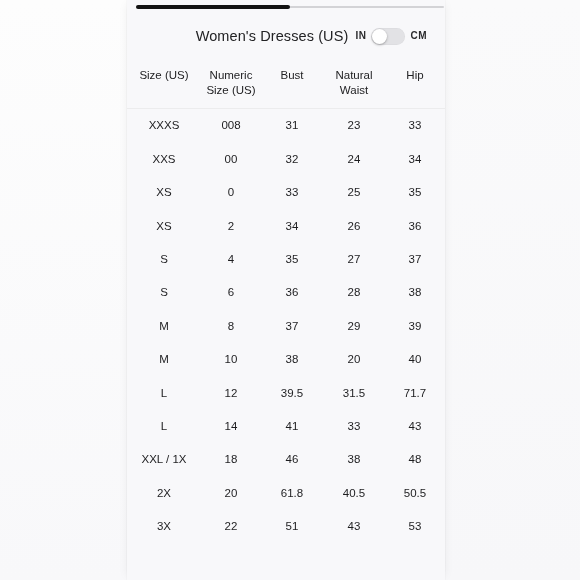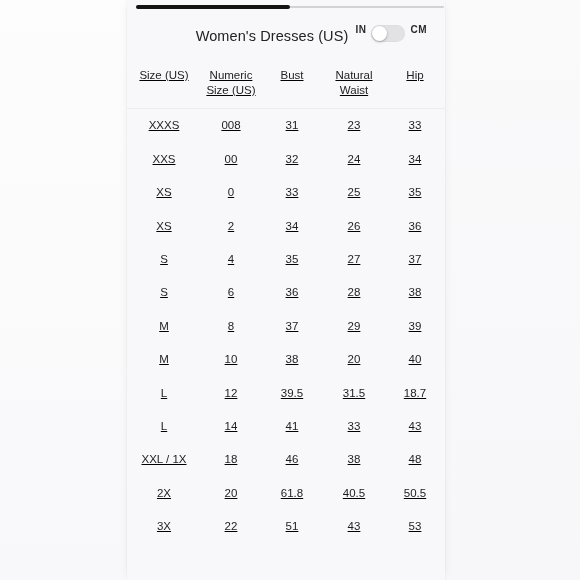--- a/index.html
+++ b/index.html
@@ -96,20 +96,21 @@
     color: #222224;
     letter-spacing: 0.1px;
     white-space: nowrap;
   }
 
   .unit-toggle {
     position: absolute;
     right: 18px;
     top: 3px;
     display: flex;
+    align-items: center;
     gap: 5px;
     height: 22px;
   }
 
   .unit-label {
     font-size: 10px;
     font-weight: bold;
     color: #2b2b2d;
     letter-spacing: 0.5px;
     line-height: 1;
@@ -137,21 +138,20 @@
   }
 
   
   .size-table {
     position: absolute;
     left: 0;
     top: 64px;
     width: 318px;
     border-collapse: collapse;
     table-layout: fixed;
-    text-decoration: underline;
   }
 
   .size-table th {
     font-size: 11.5px;
     font-weight: normal;
     color: #222224;
     text-align: center;
     padding: 4px 0 10px 0;
     line-height: 1.32;
     vertical-align: top;
@@ -276,21 +276,21 @@
           <td>10</td>
           <td>38</td>
           <td>20</td>
           <td>40</td>
         </tr>
         <tr>
           <td>L</td>
           <td>12</td>
           <td>39.5</td>
           <td>31.5</td>
-          <td>18.7</td>
+          <td>71.7</td>
         </tr>
         <tr>
           <td>L</td>
           <td>14</td>
           <td>41</td>
           <td>33</td>
           <td>43</td>
         </tr>
         <tr>
           <td>XXL / 1X</td>

